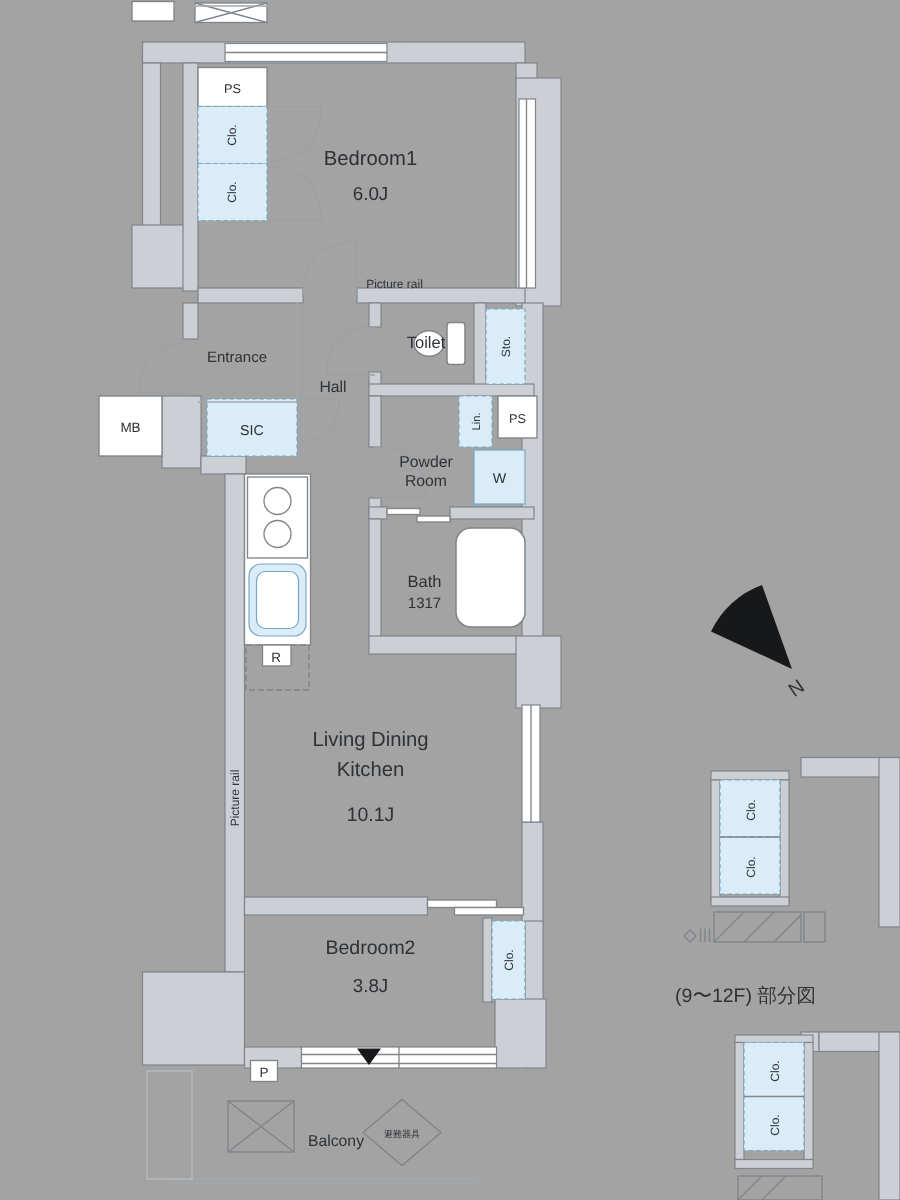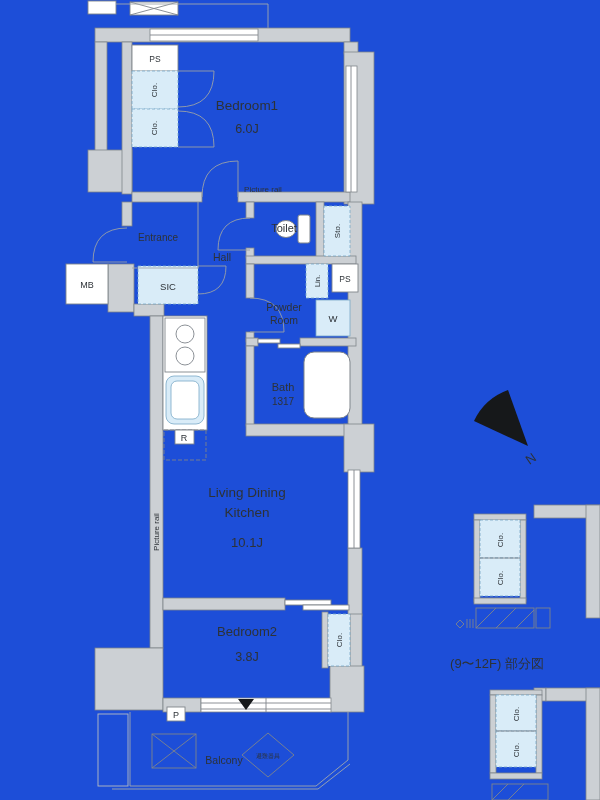--- a/index.html
+++ b/index.html
@@ -1,16 +1,16 @@
 <!DOCTYPE html>
 <html><head>
 <meta charset="utf-8">
 <style>
   html,body{margin:0;padding:0;background:#ffffff;}
-  .page{position:relative;width:600px;height:800px;background:#1d4ed8;overflow:hidden;
+  .page{position:relative;width:600px;height:800px;background:#a3a3a3;overflow:hidden;
         font-family:"Liberation Sans","DejaVu Sans",sans-serif;}
   svg text{font-family:"Liberation Sans","DejaVu Sans",sans-serif;fill:#2d3237;text-anchor:middle;}
   .wall{fill:#ccd0d4;stroke:#7f858b;stroke-width:0.8;}
   .whitebox{fill:#ffffff;stroke:#7f858b;stroke-width:0.9;}
   .thin{fill:none;stroke:#7f858b;stroke-width:0.9;}
   .lite{fill:none;stroke:#a2a8ad;stroke-width:0.9;}
   .closet{fill:#d9ecf8;stroke:#79a8c6;stroke-width:0.8;stroke-dasharray:3 2;}
   .bluefill{fill:#d9ecf8;stroke:#79a8c6;stroke-width:0.8;}
   .door{fill:none;stroke:#9aa0a6;stroke-width:0.9;}
   .fixture{fill:#ffffff;stroke:#7f858b;stroke-width:1;}

